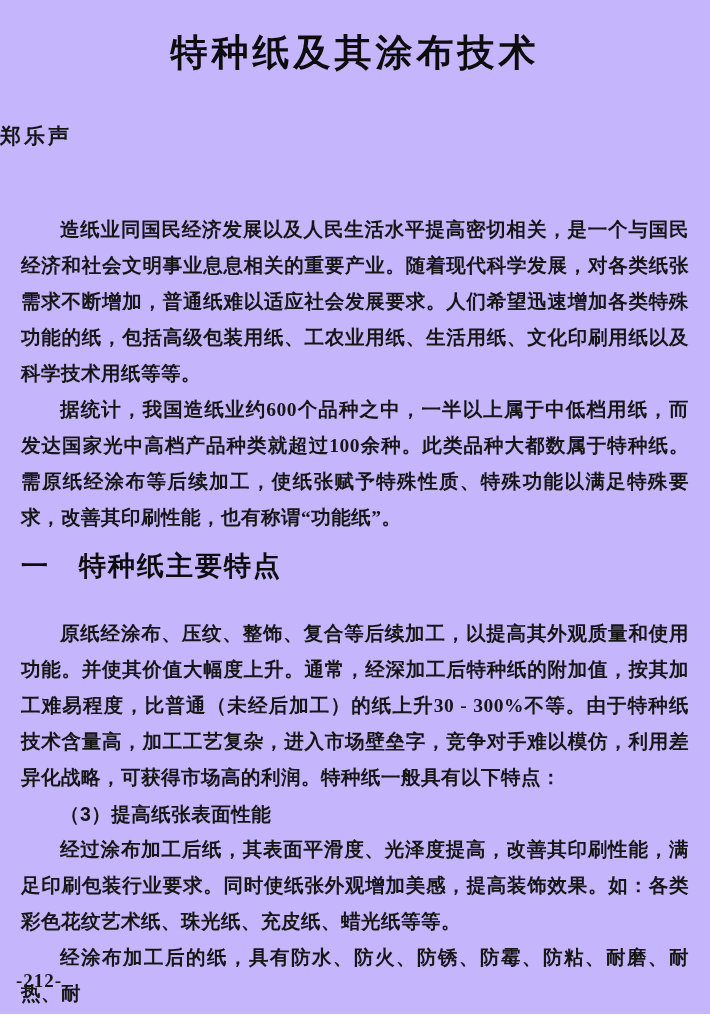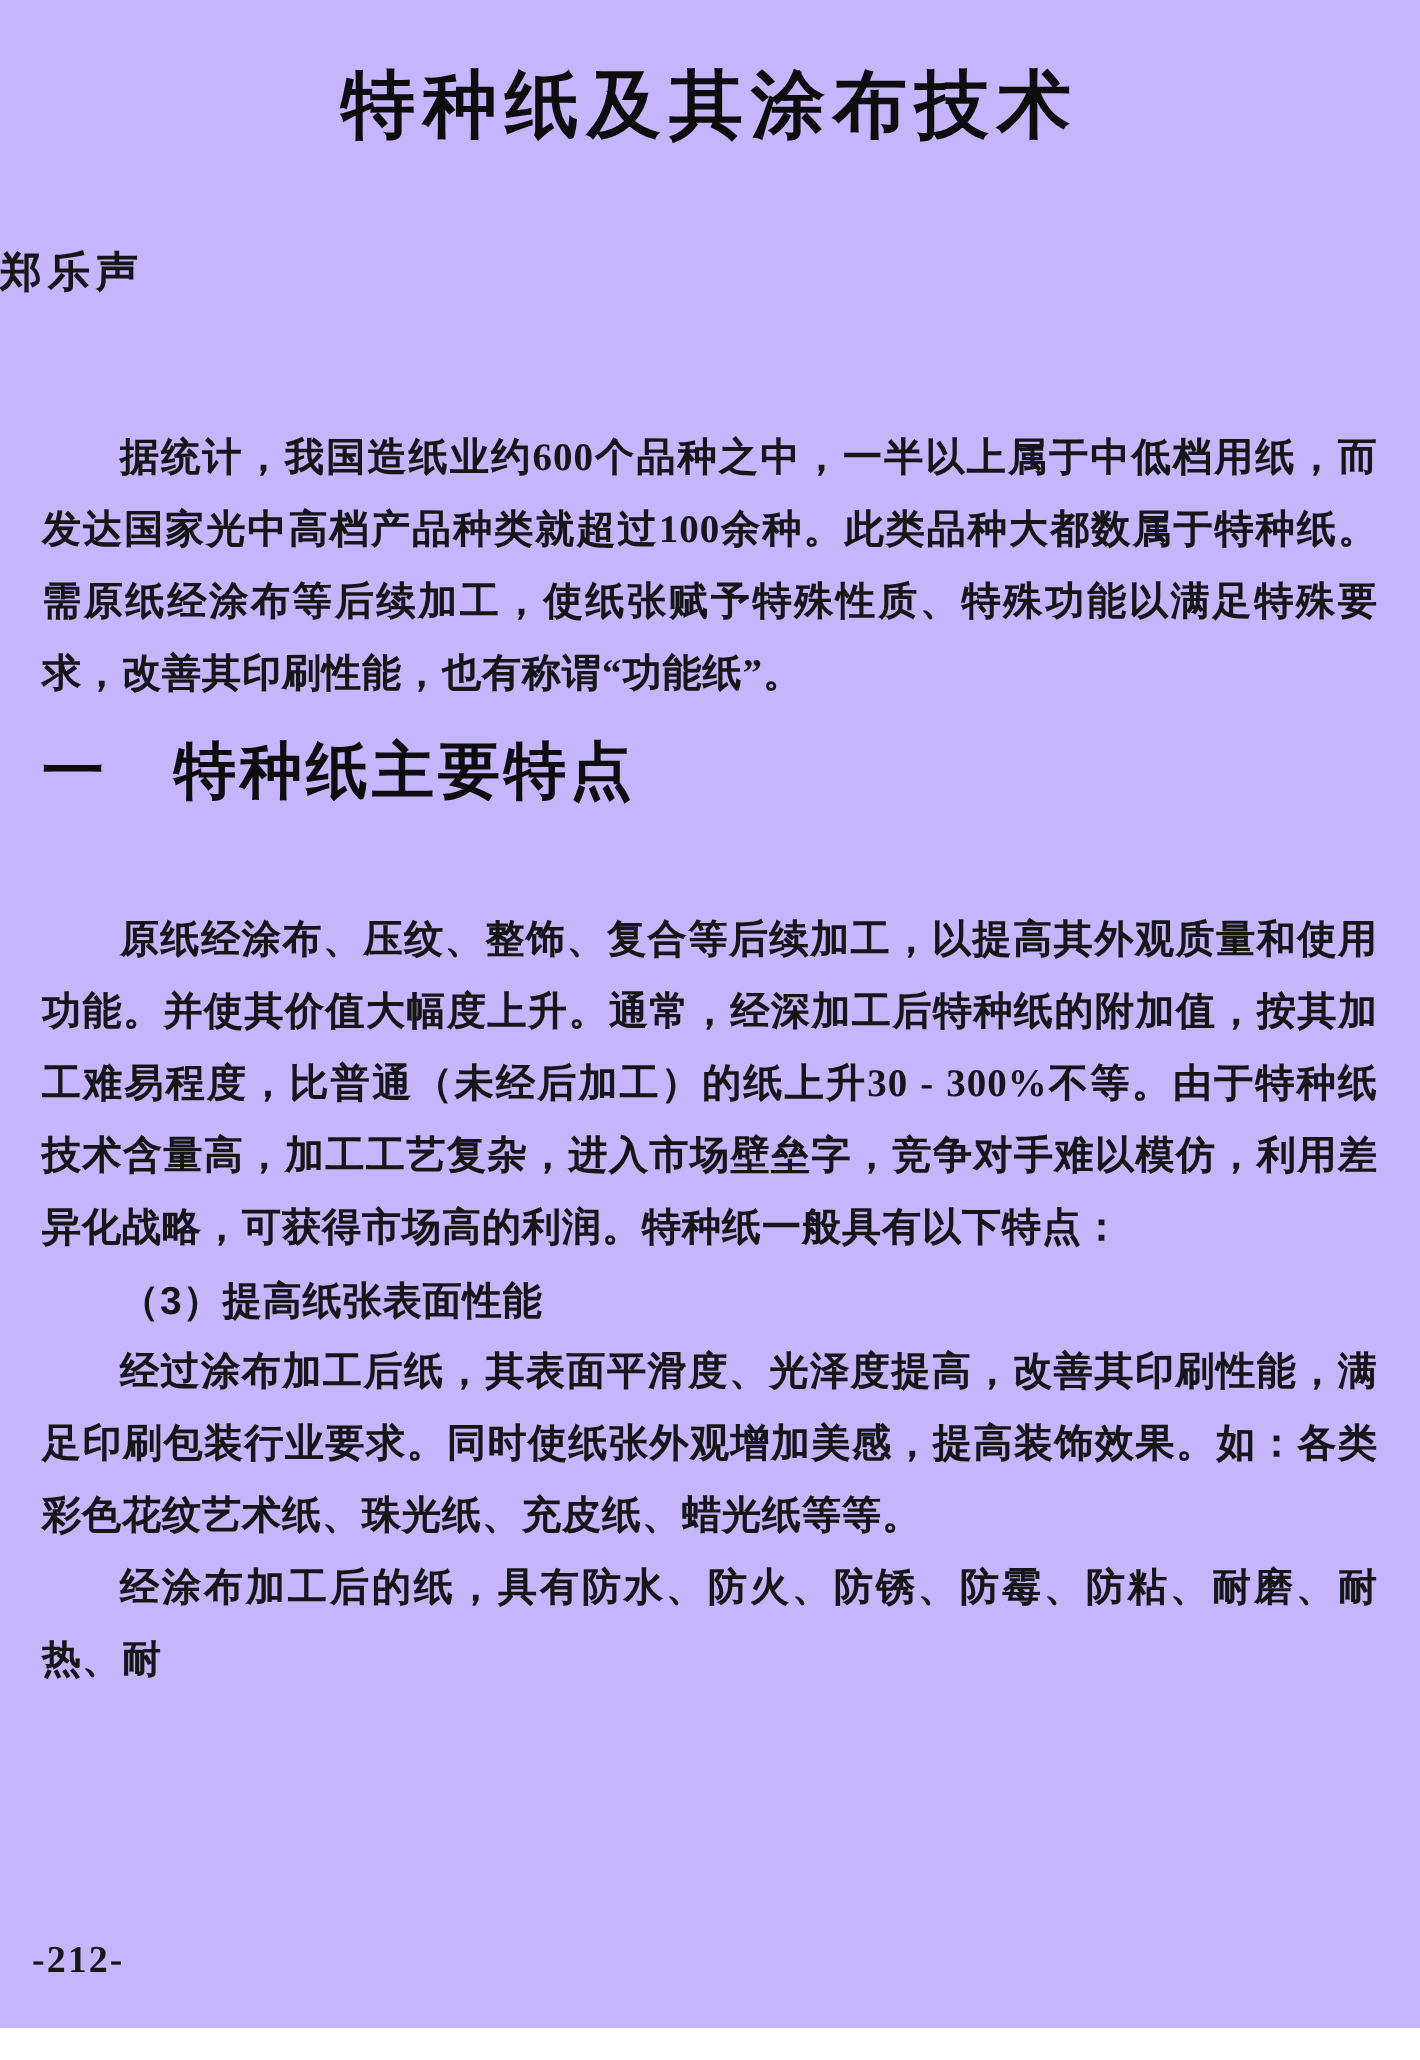--- a/index.html
+++ b/index.html
@@ -36,23 +36,23 @@
     line-height: 36px;
     font-weight: 600;
     text-align: justify;
     letter-spacing: 0.5px;
   }
   .para {
     text-indent: 2em;
     margin: 0;
   }
   .section-heading {
-    margin: 12px 0 49px 0;
+    margin: 12px 0 32px 0;
     font-family: "Liberation Sans", "DejaVu Sans", sans-serif;
-    font-size: 31px;
+    font-size: 27px;
     font-weight: 800;
     letter-spacing: 2px;
     color: #0d0d0d;
   }
   .list-item {
     font-family: "Liberation Sans", "DejaVu Sans", sans-serif;
     font-weight: 700;
   }
   .footer {
     position: absolute;
@@ -70,20 +70,21 @@
 <body>
 
 <div class="page">
 
   <h1 class="title">特种纸及其涂布技术</h1>
 
   <div class="author">郑乐声</div>
 
   <div class="body">
 
+    <p class="para">造纸业同国民经济发展以及人民生活水平提高密切相关，是一个与国民经济和社会文明事业息息相关的重要产业。随着现代科学发展，对各类纸张需求不断增加，普通纸难以适应社会发展要求。人们希望迅速增加各类特殊功能的纸，包括高级包装用纸、工农业用纸、生活用纸、文化印刷用纸以及科学技术用纸等等。</p>
 
     <p class="para">据统计，我国造纸业约600个品种之中，一半以上属于中低档用纸，而发达国家光中高档产品种类就超过100余种。此类品种大都数属于特种纸。需原纸经涂布等后续加工，使纸张赋予特殊性质、特殊功能以满足特殊要求，改善其印刷性能，也有称谓“功能纸”。</p>
 
     <h2 class="section-heading">一　特种纸主要特点</h2>
 
     <p class="para">原纸经涂布、压纹、整饰、复合等后续加工，以提高其外观质量和使用功能。并使其价值大幅度上升。通常，经深加工后特种纸的附加值，按其加工难易程度，比普通（未经后加工）的纸上升30 - 300%不等。由于特种纸技术含量高，加工工艺复杂，进入市场壁垒字，竞争对手难以模仿，利用差异化战略，可获得市场高的利润。特种纸一般具有以下特点：</p>
 
     <p class="para list-item">（3）提高纸张表面性能</p>
 
     <p class="para">经过涂布加工后纸，其表面平滑度、光泽度提高，改善其印刷性能，满足印刷包装行业要求。同时使纸张外观增加美感，提高装饰效果。如：各类彩色花纹艺术纸、珠光纸、充皮纸、蜡光纸等等。</p>

